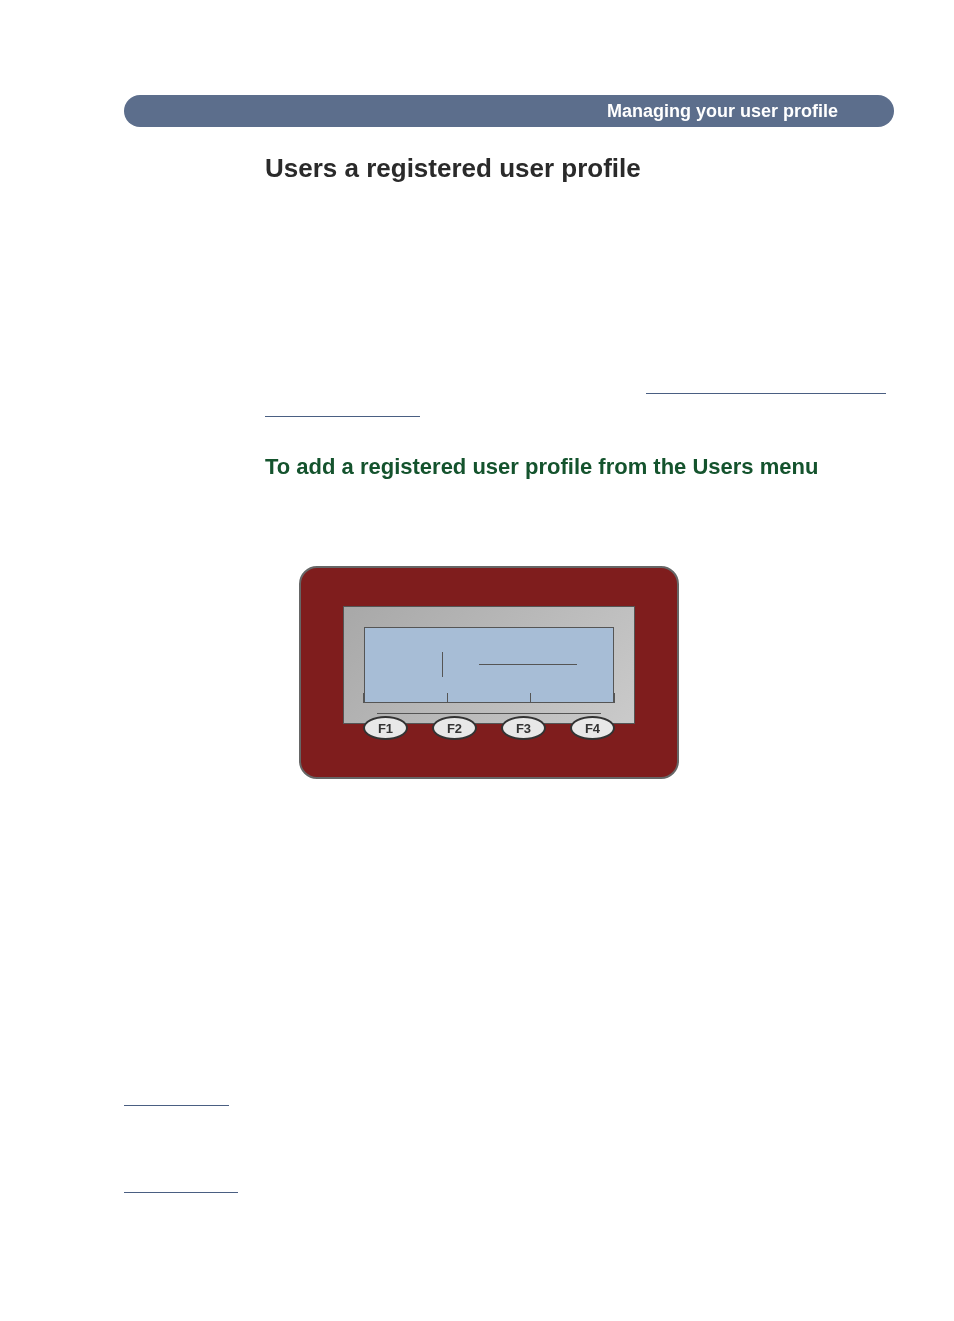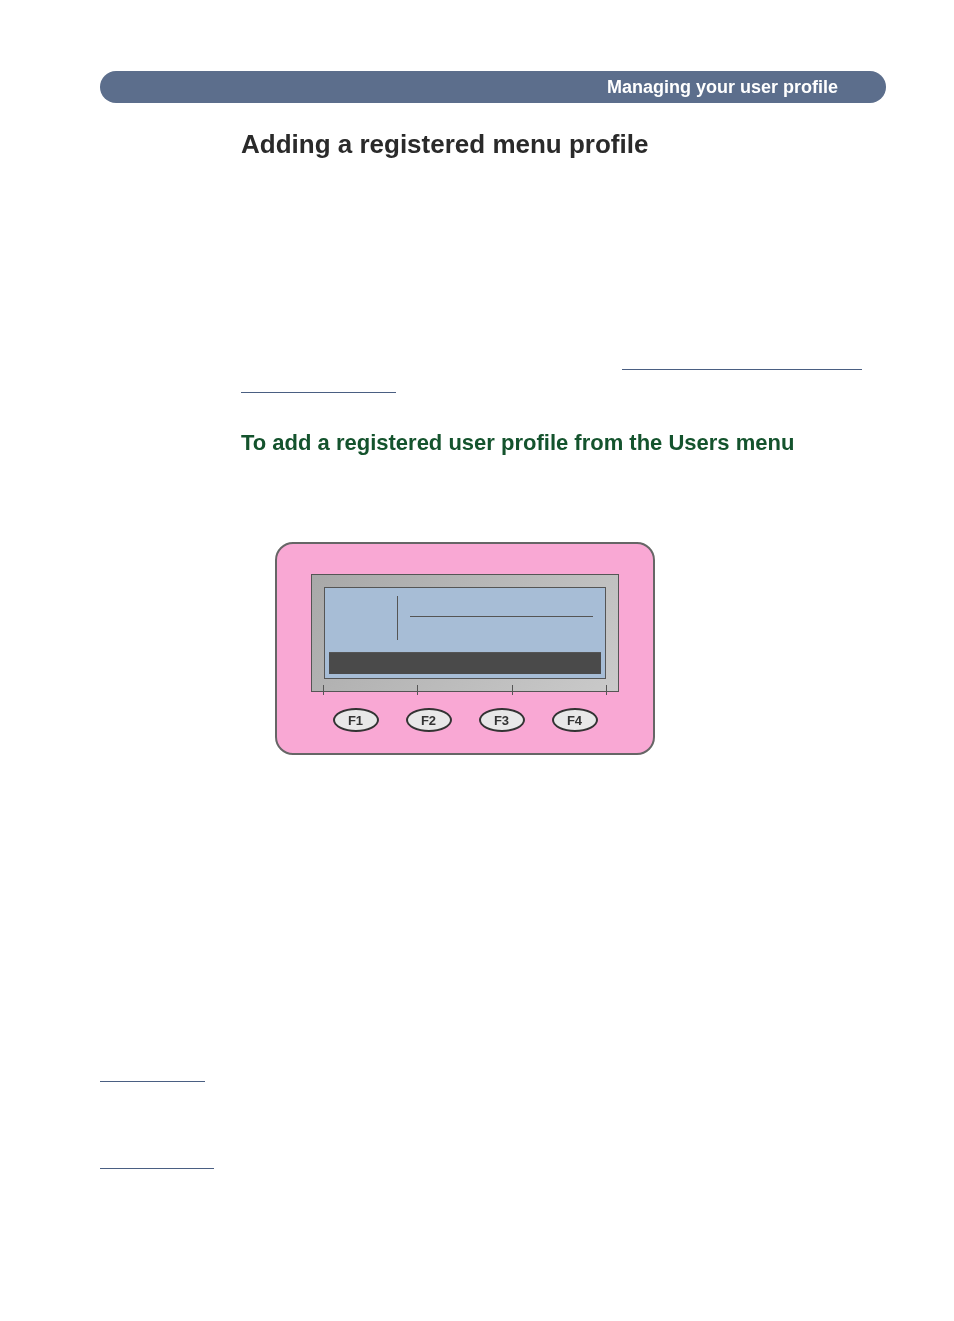--- a/index.html
+++ b/index.html
@@ -1,15 +1,15 @@
 <!DOCTYPE html>
 <html><head>
   <meta charset="utf-8">
   <style>
-    * { margin: 4px; padding: 0; box-sizing: border-box; }
+    * { margin: 12px; padding: 0; box-sizing: border-box; }
     body {
       width: 954px;
       height: 1321px;
       background: white;
       font-family: "Trebuchet MS", "Lucida Sans", Arial, sans-serif;
       position: relative;
       color: #333;
     }
     .header-bar {
       position: absolute;
@@ -73,21 +73,21 @@
       width: 114px;
       border-bottom: 1.5px solid #4a5f82;
     }
     
     .device {
       position: absolute;
       top: 530px;
       left: 263px;
       width: 380px;
       height: 213px;
-      background: #f9a8d4;
+      background: #7f1d1d;
       border: 2px solid #666;
       border-radius: 18px;
     }
     .screen-outer {
       position: absolute;
       top: 26px;
       left: 30px;
       right: 30px;
       height: 118px;
       background: linear-gradient(135deg, #a8a8a8, #cacaca);
@@ -161,21 +161,21 @@
       font-family: Arial, sans-serif;
     }
   </style>
 </head>
 <body>
 
 <div class="header-bar">
   <span class="header-text">Managing your user profile</span>
 </div>
 
-<h1 class="title">Adding a registered menu profile</h1>
+<h1 class="title">Users a registered user profile</h1>
 
 <div class="underline-2"></div>
 <div class="underline-1"></div>
 
 <h2 class="subtitle">To add a registered user profile from the Users menu</h2>
 
 <div class="device">
   <div class="screen-outer">
     <div class="screen-inner">
       <div class="screen-top">

